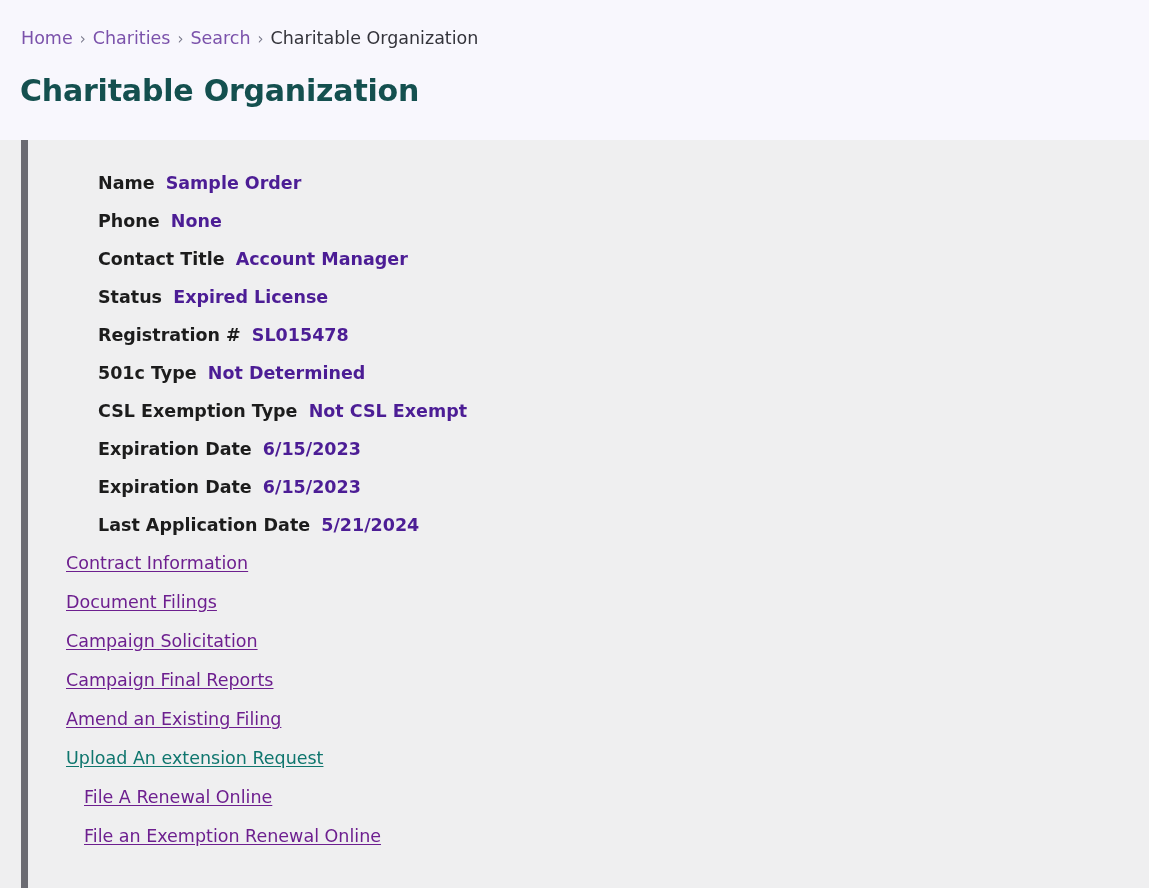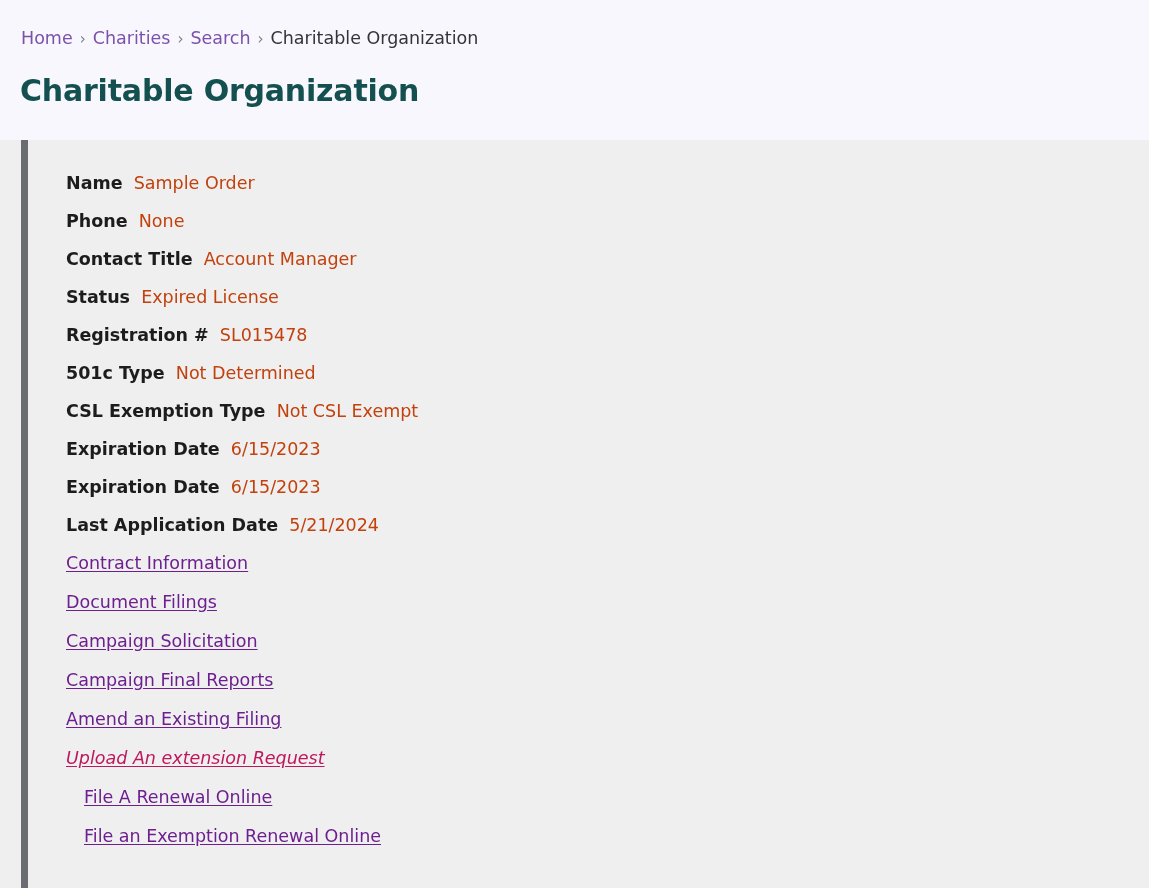--- a/index.html
+++ b/index.html
@@ -80,39 +80,39 @@
 
   .field-row {
     font-size: 17.5px;
     line-height: 38px;
     color: #3d3d3d;
     white-space: nowrap;
   }
   .field-label {
     font-weight: bold;
     color: #1c1c1c;
+    margin-left: 32px;
   }
   .field-value {
-    font-weight: normal;
-    color: #c2410c;
+    font-weight: bold;
+    color: #4c1d95;
   }
 
   .link-row {
     line-height: 38px;
     white-space: nowrap;
   }
   .link-row a {
     font-size: 17.5px;
     color: #6d1f8f;
     text-decoration: underline;
     text-underline-offset: 2px;
   }
   .link-row a.unvisited {
-    color: #be185d;
-    font-style: italic;
+    color: #0f766e;
   }
   .link-row a.indented {
     margin-left: 18px;
   }
 </style>
 </head>
 <body>
 
 <nav class="breadcrumb" id="breadcrumb"><a href="#">Home</a><span class="sep">›</span><a href="#">Charities</a><span class="sep">›</span><a href="#">Search</a><span class="sep">›</span><span class="current">Charitable Organization</span></nav>
 

